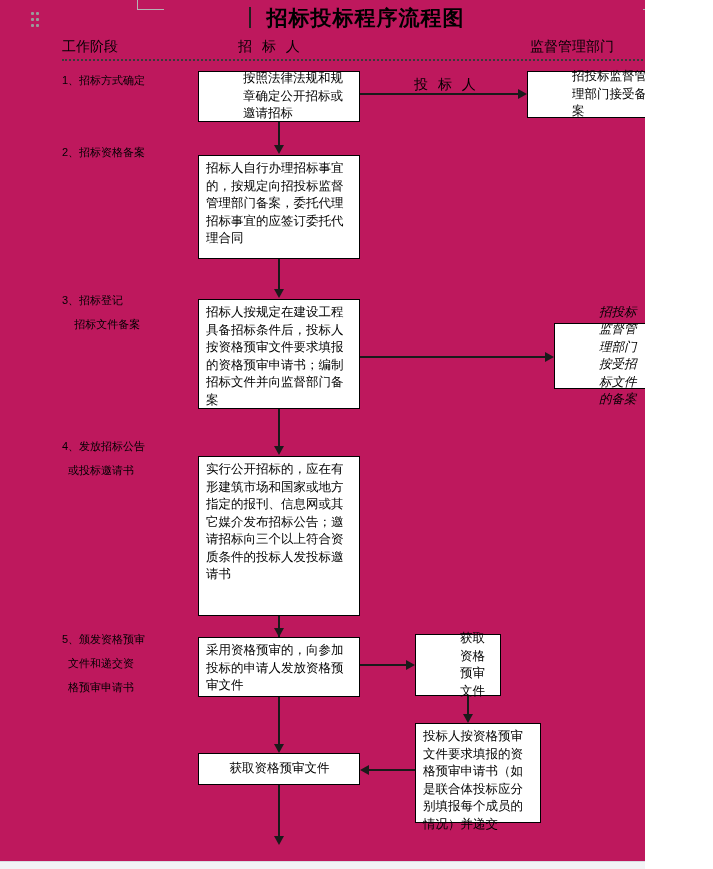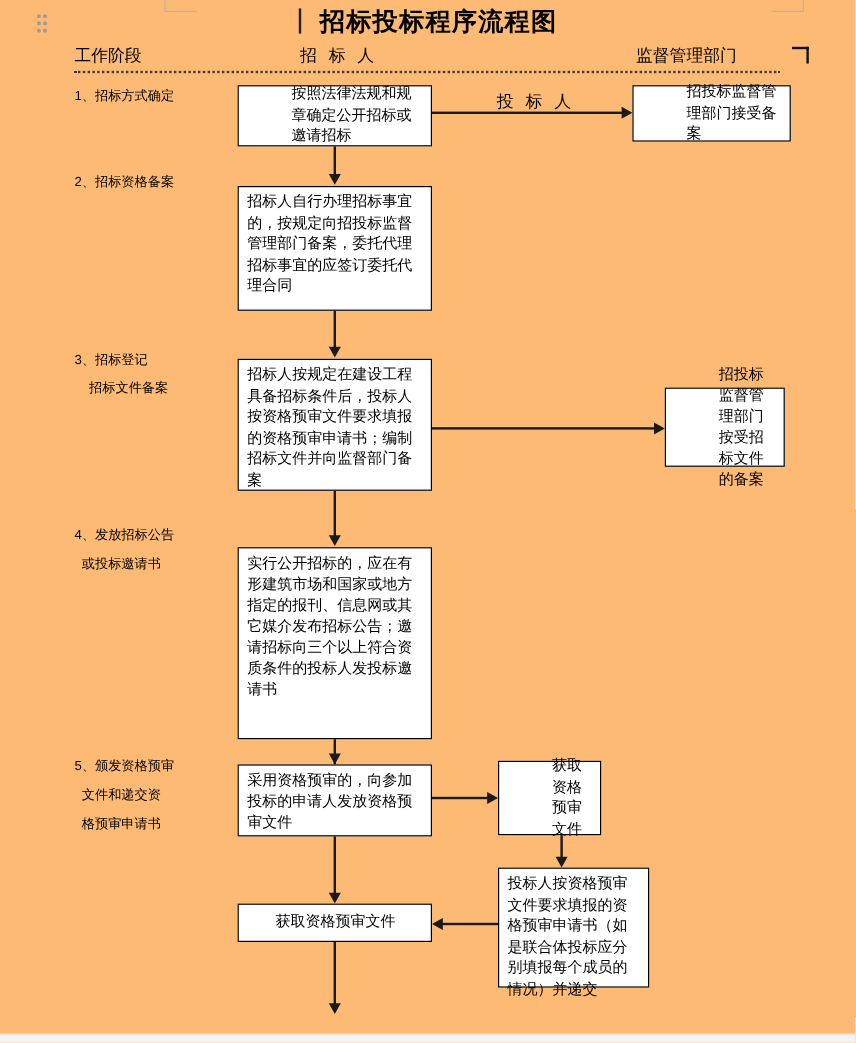--- a/index.html
+++ b/index.html
@@ -5,23 +5,23 @@
   html, body {
     margin: 0;
     padding: 0;
     background: #ffffff;
   }
   body {
     font-family: "Liberation Sans", "DejaVu Sans", sans-serif;
   }
   #page {
     position: relative;
-    width: 713px;
+    width: 645px;
     height: 869px;
-    background: #fdba74;
+    background: #be185d;
     overflow: hidden;
   }
 
   
   .corner-mark {
     position: absolute;
     border-color: #b4b4b4;
     border-style: solid;
     border-width: 0;
   }
@@ -101,21 +101,21 @@
   }
   .header-cell {
     position: absolute;
     top: 0;
     font-size: 14px;
     color: #000;
     white-space: nowrap;
     font-family: "Liberation Sans", "DejaVu Sans", sans-serif;
   }
   .hc-0 { left: 0px; }
-  .hc-1 { left: 188px; letter-spacing: 3px; }
+  .hc-1 { left: 176px; letter-spacing: 3px; }
   .hc-2 { left: 352px; letter-spacing: 3px; margin-top: 38px; }
   .hc-3 { left: 468px; }
 
   
   .stage-label {
     position: absolute;
     font-size: 11px;
     line-height: 24px;
     color: #000;
     white-space: pre;
@@ -216,21 +216,21 @@
   格预审申请书</div>
 
   <div class="box mid" style="left:198px; top:71px; width:162px; height:51px;">按照法律法规和规章确定公开招标或邀请招标</div>
 
   <div class="box mid" style="left:527px; top:71px; width:132px; height:47px;">招投标监督管理部门接受备案</div>
 
   <div class="box" style="left:198px; top:155px; width:162px; height:104px;">招标人自行办理招标事宜的，按规定向招投标监督管理部门备案，委托代理招标事宜的应签订委托代理合同</div>
 
   <div class="box" style="left:198px; top:299px; width:162px; height:110px;">招标人按规定在建设工程具备招标条件后，投标人按资格预审文件要求填报的资格预审申请书；编制招标文件并向监督部门备案</div>
 
-  <div class="box mid" style="left:554px; top:323px; width:100px; height:66px;">招投标监督管理部门按受招标文件的备案</div>
+  <div class="box mid" style="left:554px; top:323px; width:100px; height:66px;font-style:italic;">招投标监督管理部门按受招标文件的备案</div>
 
   <div class="box" style="left:198px; top:456px; width:162px; height:160px;">实行公开招标的，应在有形建筑市场和国家或地方指定的报刊、信息网或其它媒介发布招标公告；邀请招标向三个以上符合资质条件的投标人发投标邀请书</div>
 
   <div class="box" style="left:198px; top:637px; width:162px; height:60px;">采用资格预审的，向参加投标的申请人发放资格预审文件</div>
 
   <div class="box mid" style="left:415px; top:634px; width:86px; height:62px;">获取资格预审文件</div>
 
   <div class="box" style="left:415px; top:723px; width:126px; height:100px;">投标人按资格预审文件要求填报的资格预审申请书（如是联合体投标应分别填报每个成员的情况）并递交</div>
 
   <div class="box center" style="left:198px; top:753px; width:162px; height:32px;">获取资格预审文件</div>

